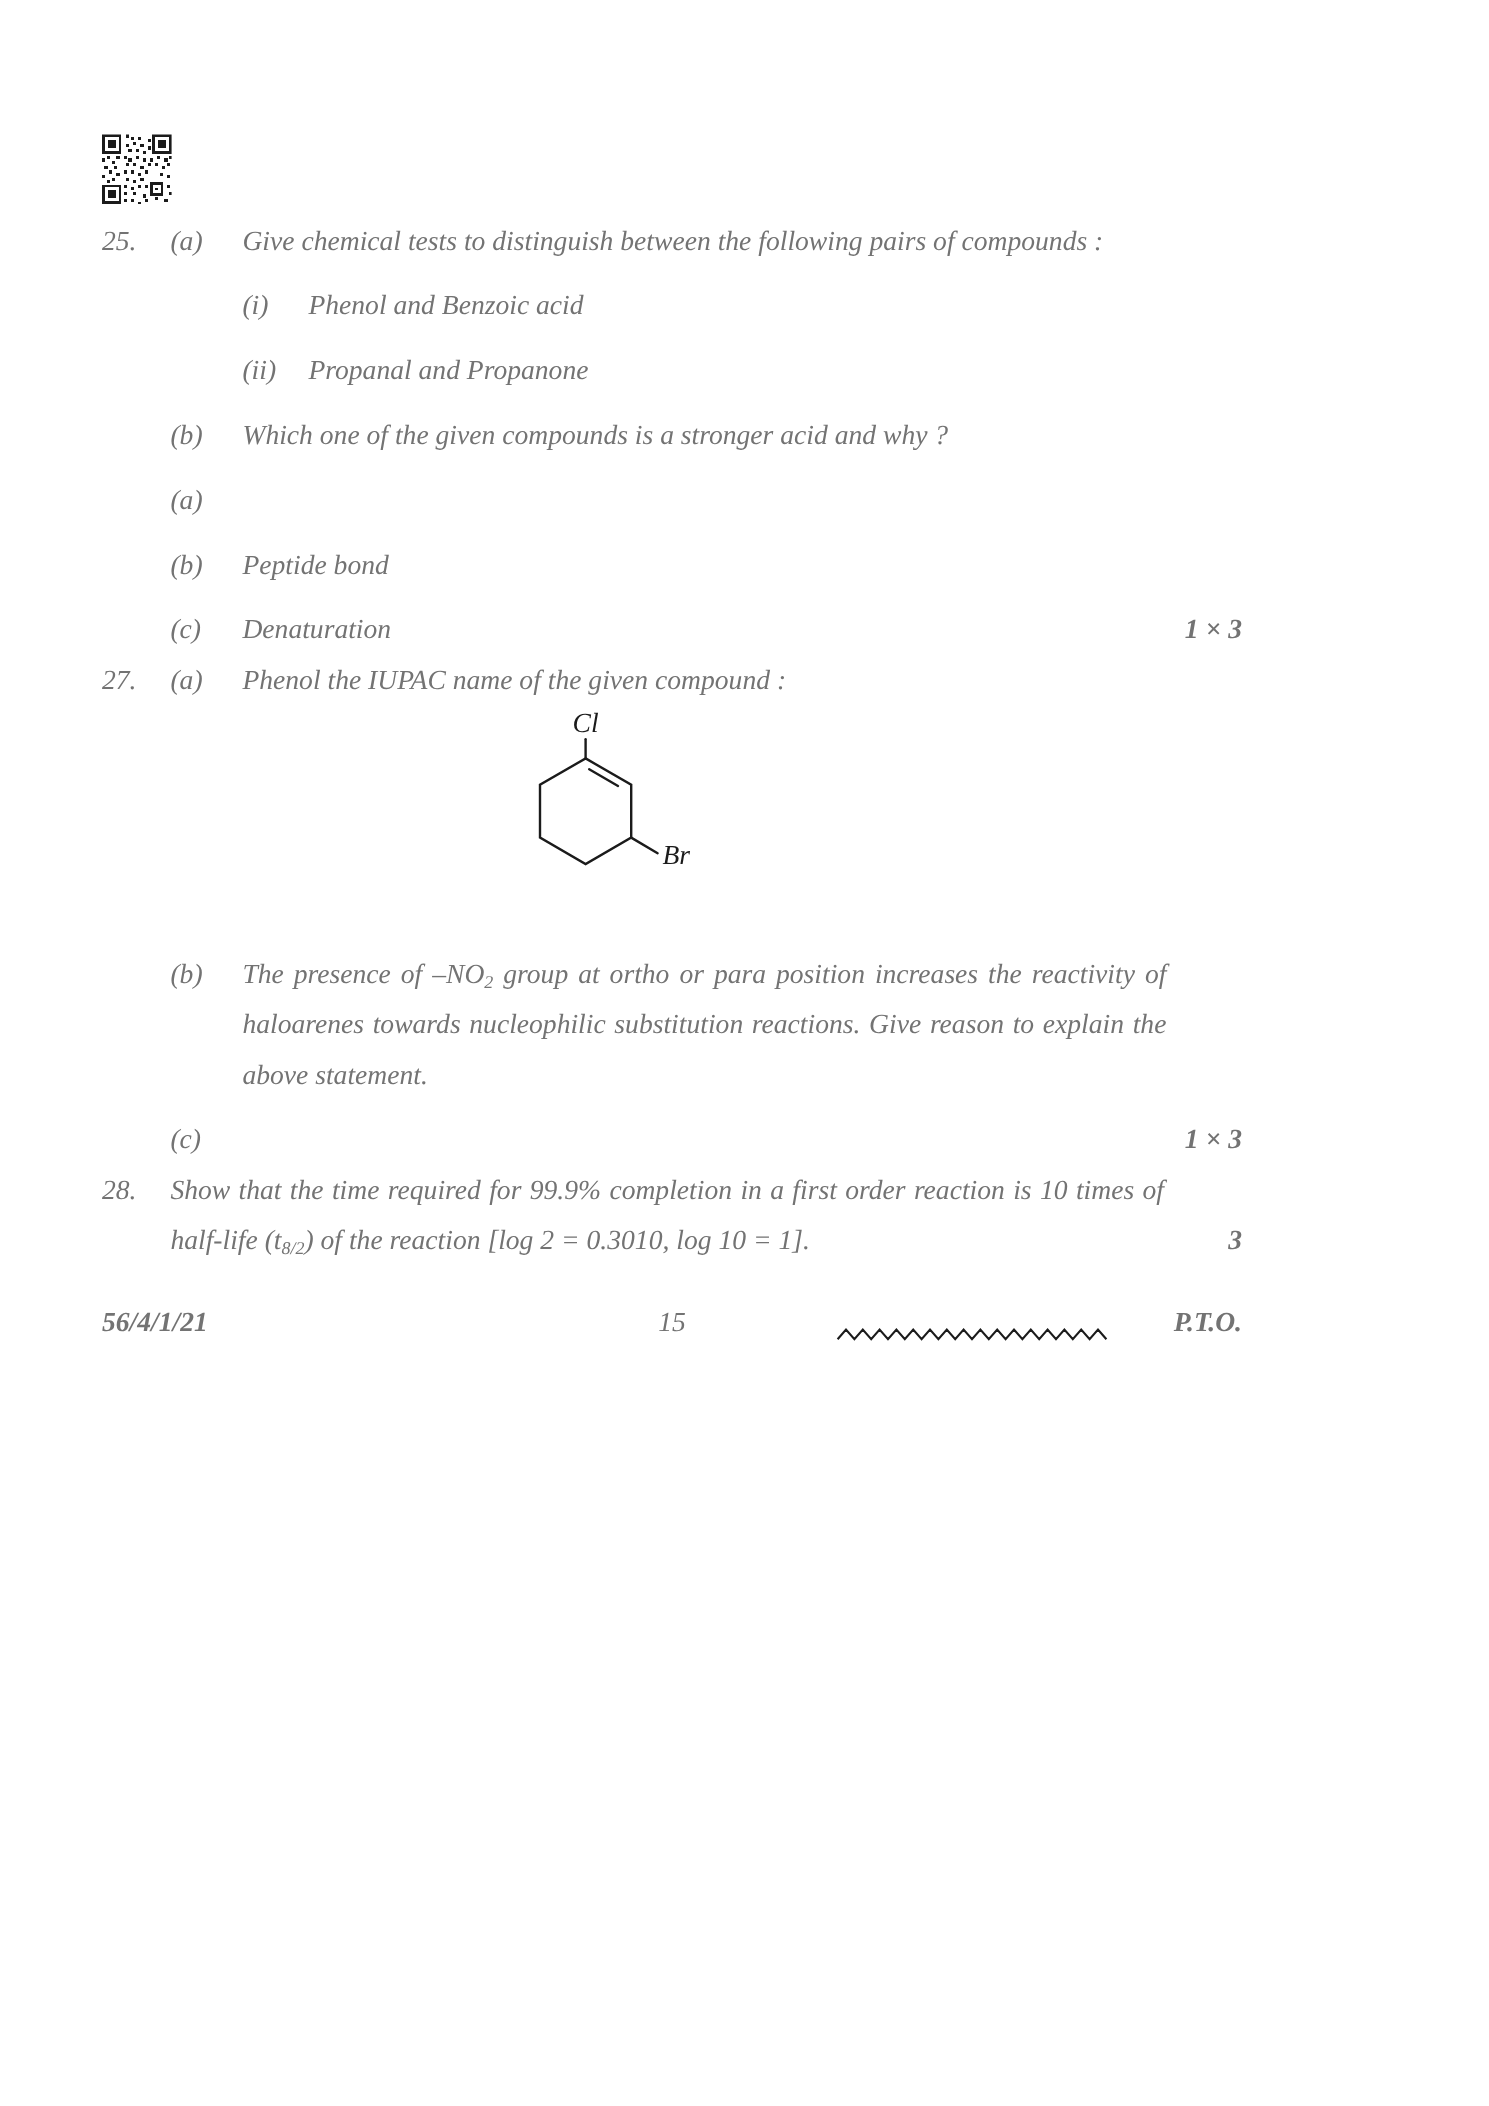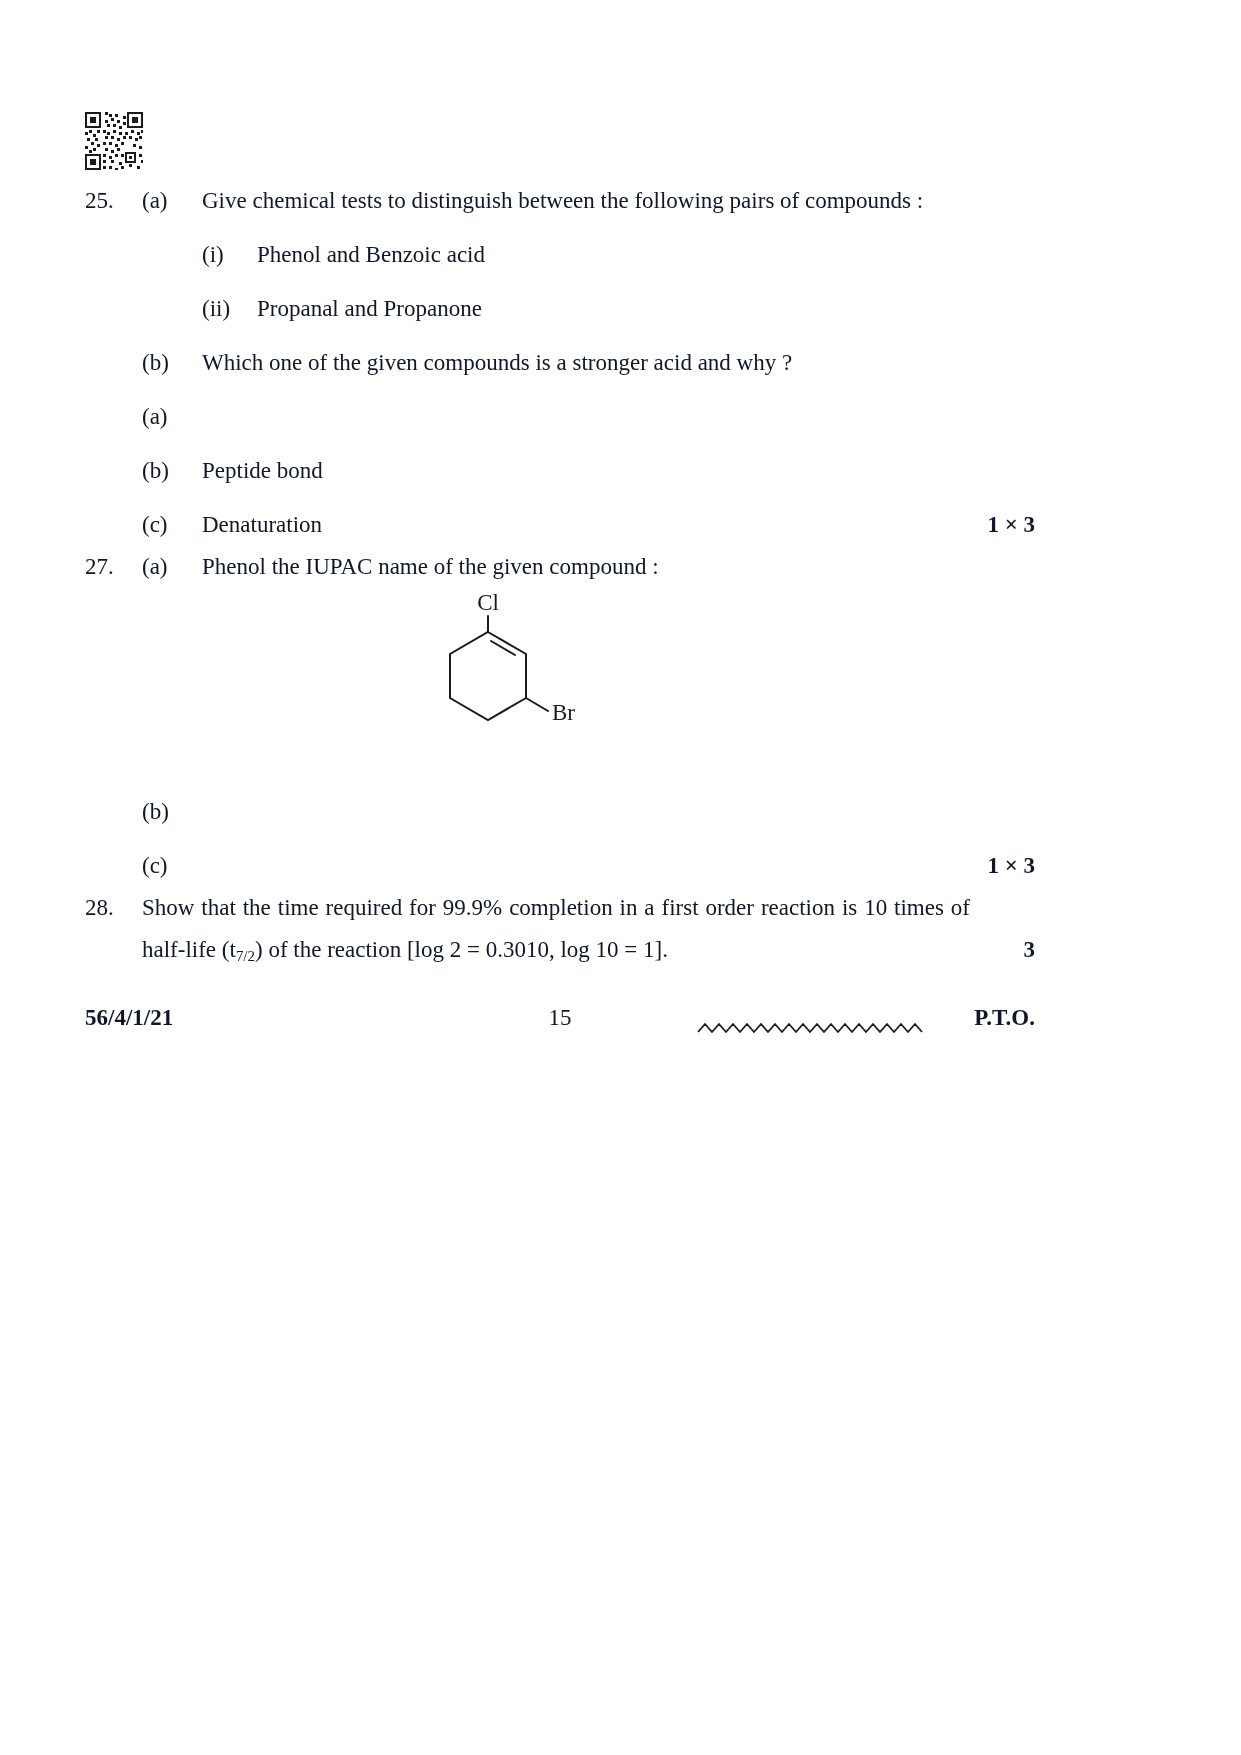--- a/index.html
+++ b/index.html
@@ -2,25 +2,26 @@
 <html><head>
 <meta charset="utf-8">
 <style>
   html, body { margin: 0; padding: 0; background: #ffffff; }
   .page {
     position: relative;
     width: 1241px;
     height: 1755px;
     box-sizing: border-box;
     background: #ffffff;
-    color: #0f172a;
+    color: #737373;
     font-family: "Liberation Serif", "DejaVu Serif", serif;
     font-size: 23px;
     line-height: 42px;
     padding: 112px 206px 0 85px;
+    font-style: italic;
   }
   .qr { width: 58px; height: 58px; margin-bottom: 10px; }
   section.question { margin-top: 0; }
   .row { display: flex; position: relative; }
   .num  { flex: 0 0 57px; }
   .lbl  { flex: 0 0 60px; }
   .slbl { flex: 0 0 55px; }
   .txt  { width: 770px; text-align: justify; }
   .txt-wide { width: 828px; text-align: justify; }
   .stxt { flex: 1 1 auto; }
@@ -122,31 +123,32 @@
           <path d="M68 40 L68 24"></path>
           <path d="M106 106 L128 119"></path>
         </g>
         <text x="68" y="18" text-anchor="middle">Cl</text>
         <text x="132" y="128" text-anchor="start">Br</text>
       </svg>
     </div>
 
     <div class="row para-b indent1">
       <span class="lbl">(b)</span>
+      <div class="txt">The presence of –NO<sub>2</sub> group at ortho or para position increases the reactivity of haloarenes towards nucleophilic substitution reactions. Give reason to explain the above statement.</div>
     </div>
     <div class="row item indent1">
       <span class="lbl">(c)</span>
       <span class="marks">1 × 3</span>
     </div>
   </section>
 
   <section class="question qgap-sm">
     <div class="row">
       <span class="num">28.</span>
-      <div class="txt-wide">Show that the time required for 99.9% completion in a first order reaction is 10 times of half-life (t<sub>7/2</sub>) of the reaction [log 2 = 0.3010, log 10 = 1].</div>
+      <div class="txt-wide">Show that the time required for 99.9% completion in a first order reaction is 10 times of half-life (t<sub>8/2</sub>) of the reaction [log 2 = 0.3010, log 10 = 1].</div>
       <span class="marks">3</span>
     </div>
   </section>
 
   <div class="footer">
     <span class="f-code">56/4/1/21</span>
     <span class="f-page">15</span>
     <span class="f-zig">
       <svg width="226" height="14" viewBox="0 0 226 14">
         <path d="M1 11l7-8 7 8 7-8 7 8 7-8 7 8 7-8 7 8 7-8 7 8 7-8 7 8 7-8 7 8 7-8 7 8 7-8 7 8 7-8 7 8 7-8 7 8 7-8 7 8 7-8 7 8 7-8 7 8 7-8 7 8 7-8 7 8" fill="none" stroke="#1b1b1b" stroke-width="1.8"></path>

